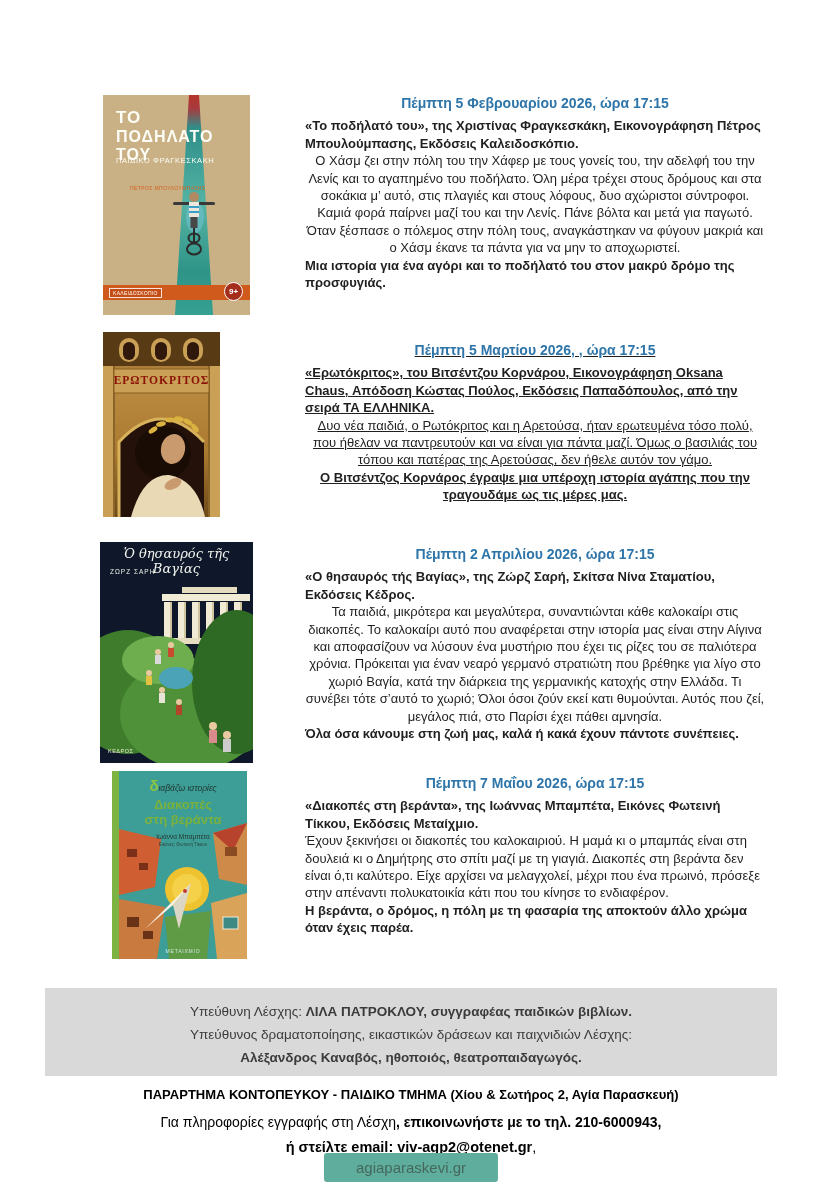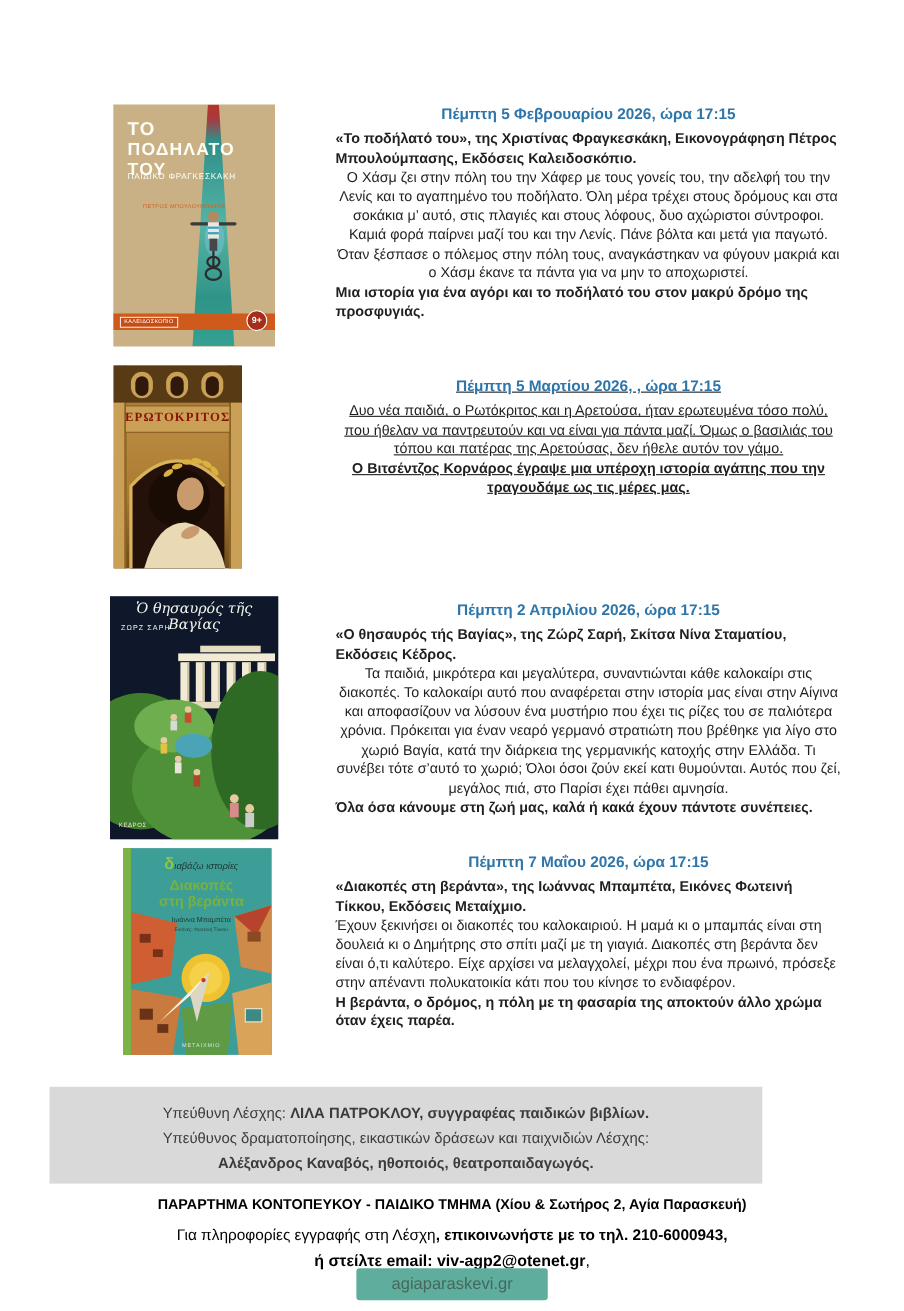--- a/index.html
+++ b/index.html
@@ -52,21 +52,21 @@
   .c4-series::first-letter { color:#8fc640; font-size:15px; font-weight:700; font-style:normal; }
   .c4-t1,.c4-t2 { position:absolute; left:7px; right:0; text-align:center; color:#79b13c;
                   font-weight:700; font-size:13px; }
   .c4-t1 { top:26px; } .c4-t2 { top:41px; }
   .c4-author { position:absolute; top:62px; left:7px; right:0; text-align:center; font-size:6.5px; color:#22382f; }
   .c4-illus  { position:absolute; top:71px; left:7px; right:0; text-align:center; font-size:4.5px; color:#2c463c; }
   .c4-pub { position:absolute; bottom:5px; left:7px; right:0; text-align:center; font-size:5px;
             letter-spacing:.8px; color:#cfe5df; }
 
   
-  .panel { position:absolute; left:45px; top:988px; width:648px; height:88px; background:#D9D9D9;
+  .panel { position:absolute; left:45px; top:988px; width:732px; height:88px; background:#D9D9D9;
            text-align:center; padding-top:12px; font-size:13.5px; color:#3b3b3b; line-height:23px; }
   .panel b { font-weight:700; }
 
   
   .fline { position:absolute; left:0; width:822px; text-align:center; color:#000; }
   .f1 { top:1087px; font-weight:700; font-size:13px; }
   .f2 { top:1114px; font-size:14px; }
   .f3 { top:1139px; font-size:14.5px; }
   .f2 b,.f3 b { font-weight:700; }
   .site-btn { position:absolute; top:1153px; left:50%; transform:translateX(-50%);
@@ -159,20 +159,21 @@
           <ellipse cx="85" cy="90" rx="5" ry="2.5" transform="rotate(32 85 90)"></ellipse>
           <ellipse cx="92" cy="96" rx="5" ry="2.5" transform="rotate(52 92 96)"></ellipse>
         </g>
         <path d="M28,185 Q40,142 66,143 Q94,148 102,185 Z" fill="#ead9b5"></path>
         <ellipse cx="70" cy="152" rx="9" ry="5" fill="#c89a6e" transform="rotate(-25 70 152)"></ellipse>
       </svg>
       <div class="c2-title">ΕΡΩΤΟΚΡΙΤΟΣ</div>
     </div>
     <div class="textcol" style="top:342px;text-decoration:underline;">
       <div class="date">Πέμπτη 5 Μαρτίου 2026, , ώρα 17:15</div>
+      <p class="title">«Ερωτόκριτος», του  Βιτσέντζου Κορνάρου, Εικονογράφηση  Oksana Chaus, Απόδοση Κώστας Πούλος, Εκδόσεις  Παπαδόπουλος, από την σειρά ΤΑ ΕΛΛΗΝΙΚΑ.</p>
       <p class="center">Δυο νέα παιδιά, ο Ρωτόκριτος και η Αρετούσα, ήταν ερωτευμένα τόσο πολύ, που ήθελαν να παντρευτούν και να είναι για πάντα μαζί. Όμως ο βασιλιάς του τόπου και πατέρας της Αρετούσας, δεν ήθελε αυτόν τον γάμο.</p>
       <p class="highlight center">Ο Βιτσέντζος Κορνάρος έγραψε μια υπέροχη ιστορία αγάπης που την τραγουδάμε ως τις μέρες μας.</p>
     </div>
   </section>
 
   <section>
     <div class="cover cover3" style="left:100px; top:542px; width:153px; height:221px;">
       <svg class="abs" width="153" height="221" viewBox="0 0 153 221">
         <g transform="translate(62,52)">
           <rect x="20" y="-7" width="55" height="6" fill="#e6dcc0"></rect>

